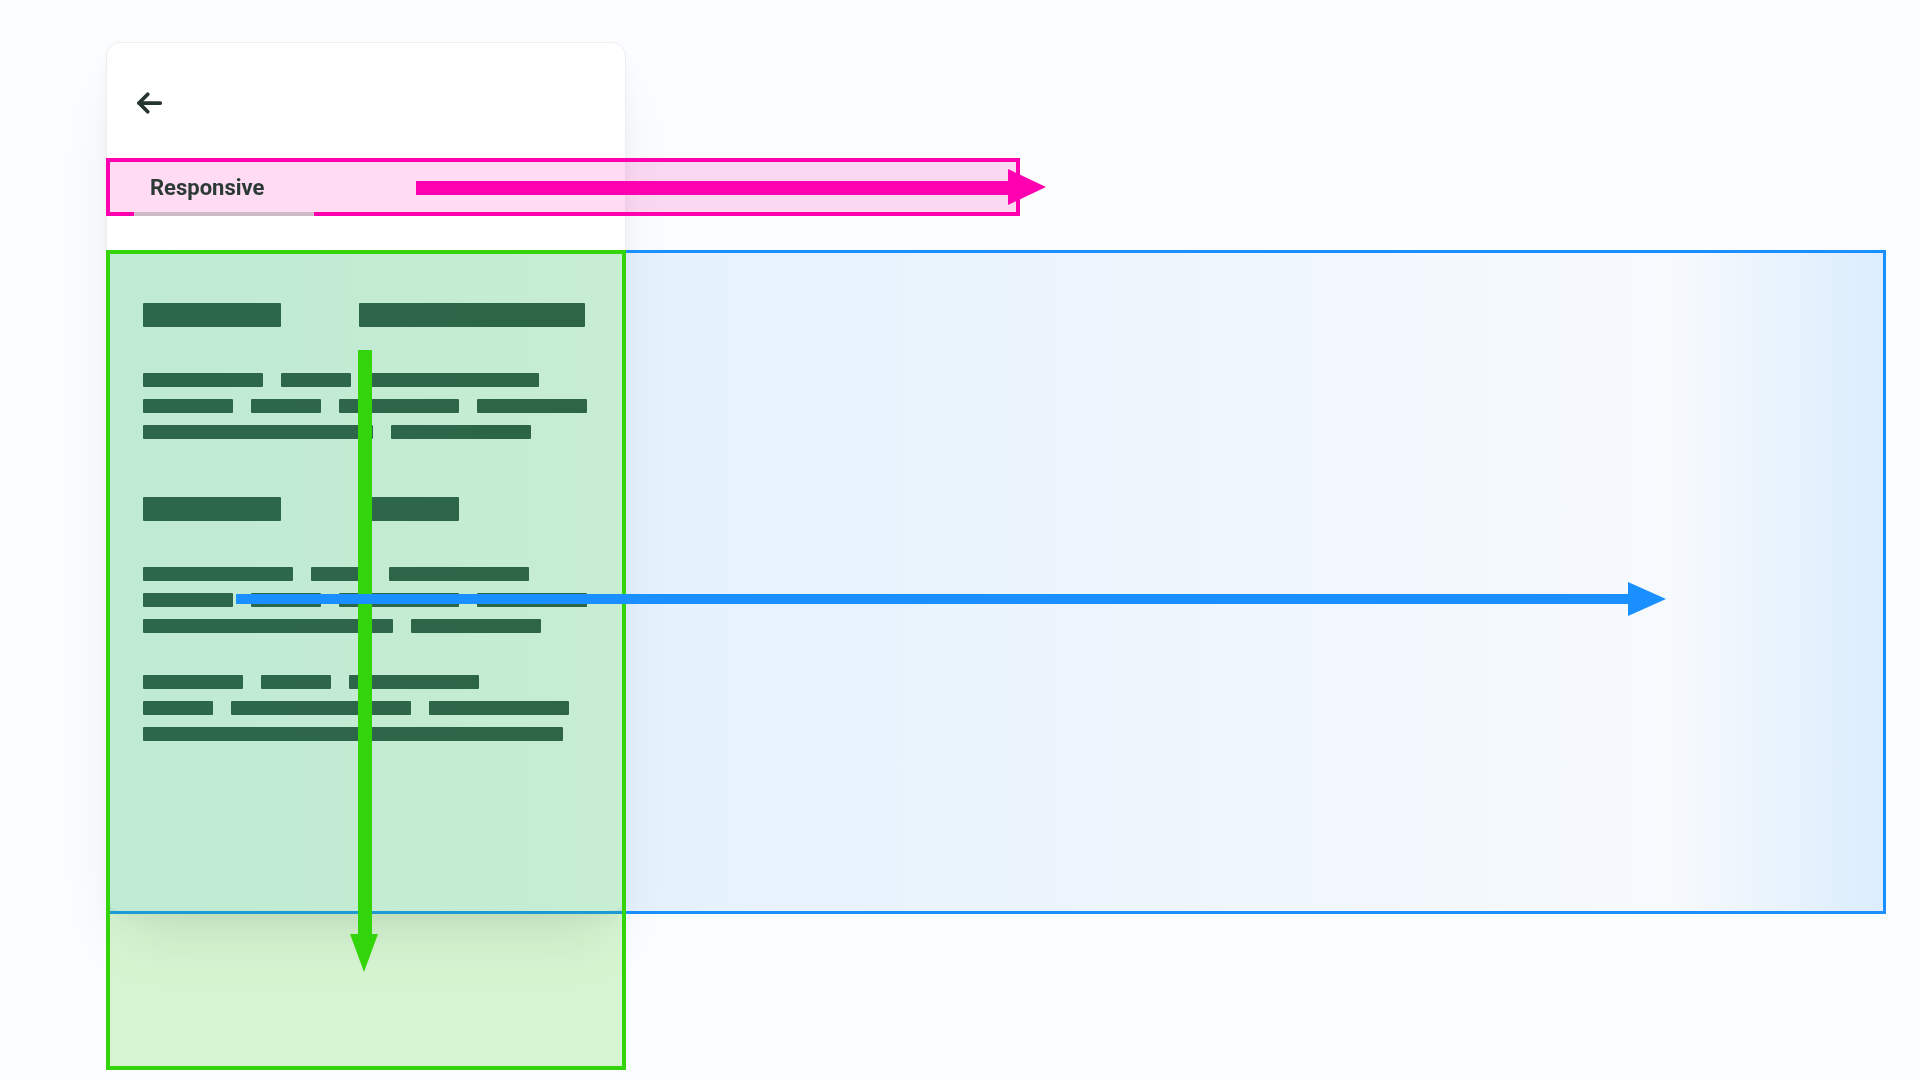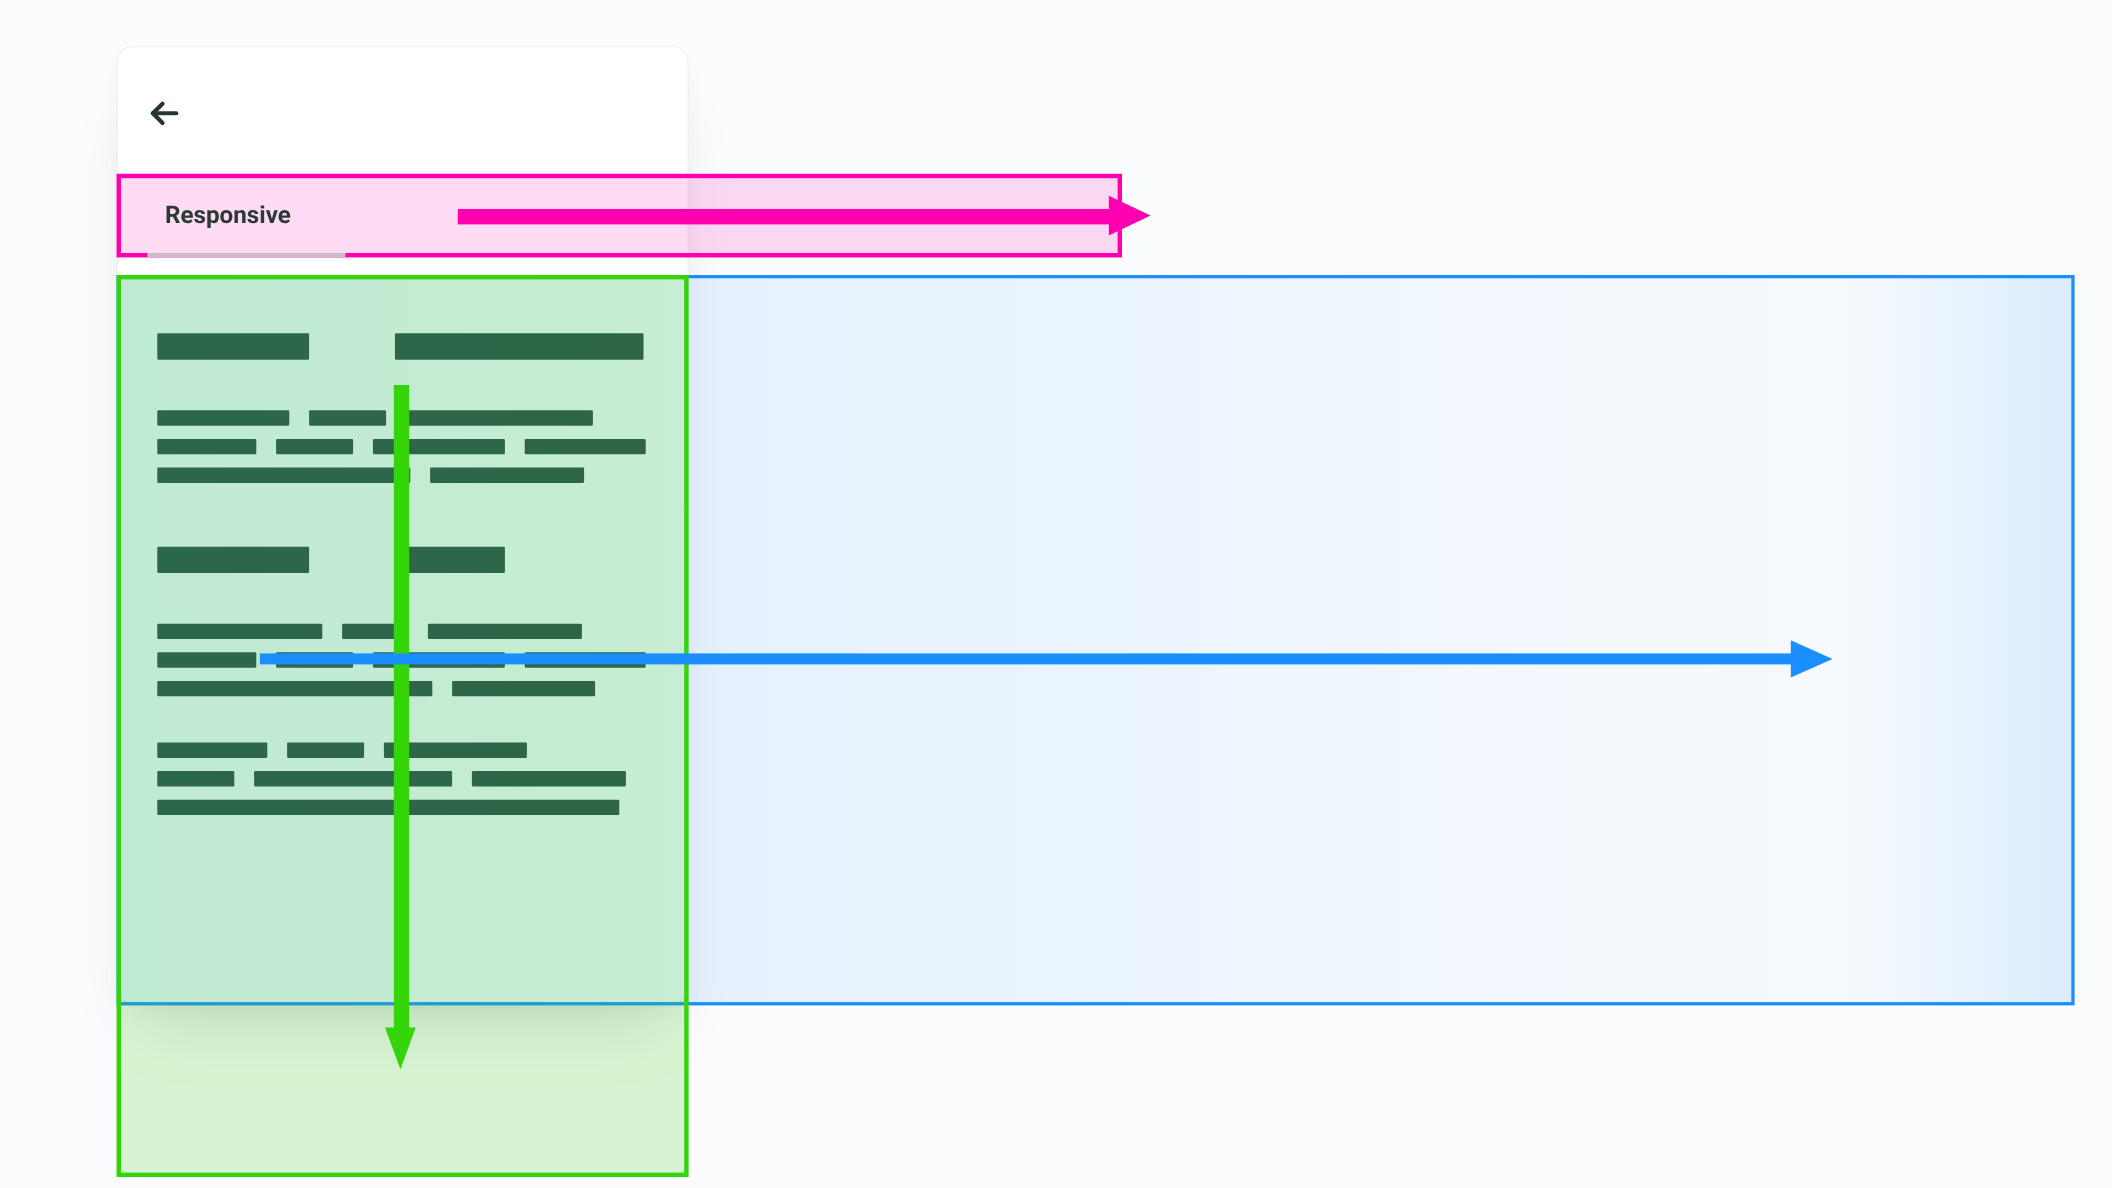--- a/index.html
+++ b/index.html
@@ -54,21 +54,21 @@
   .bar { height: 14px; background: #2f4640; border-radius: 1px; }
   .thick { height: 24px; }
   .gap { height: 34px; }
 
   
   .box-magenta {
     position: absolute;
     left: 106px;
     top: 158px;
     width: 914px;
-    height: 76px;
+    height: 58px;
     border: 4px solid #ff00b0;
     background: rgba(255,0,176,0.14);
   }
   .tab-label {
     position: absolute;
     left: 40px;
     top: 50%;
     transform: translateY(-50%);
     font-size: 22px;
     font-weight: 700;

